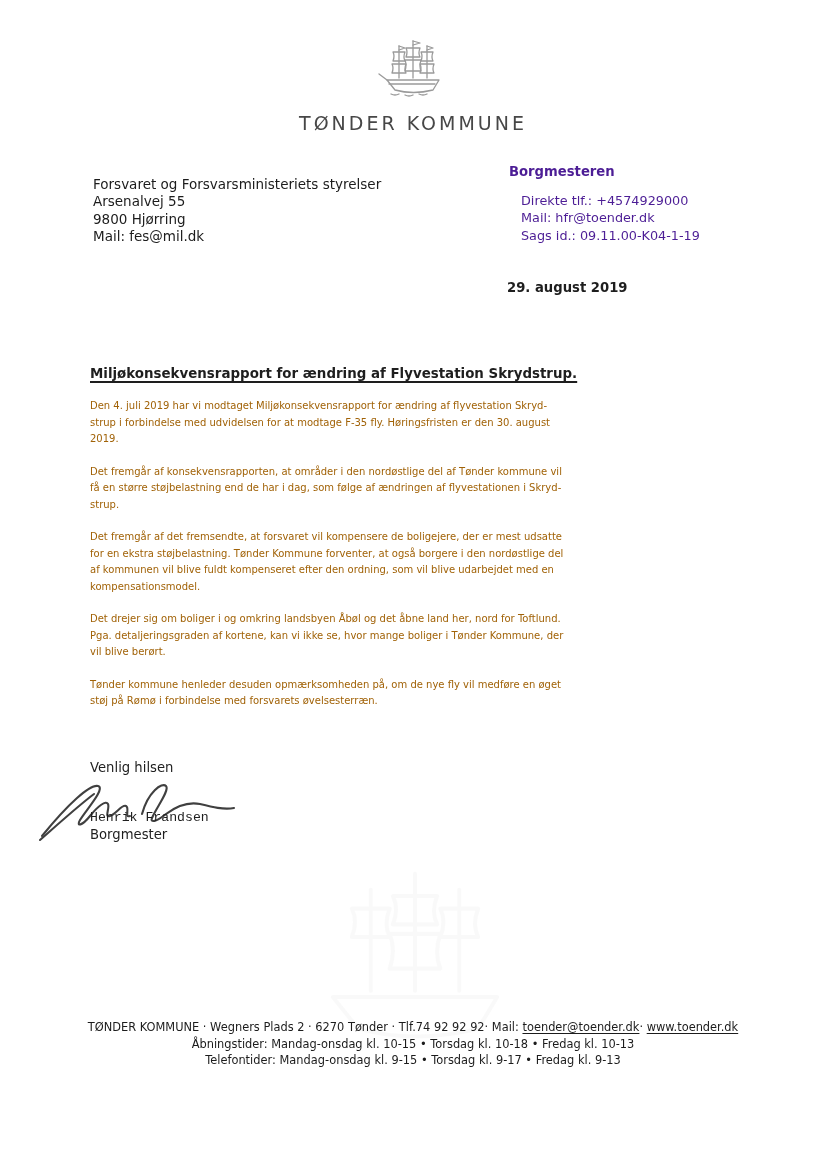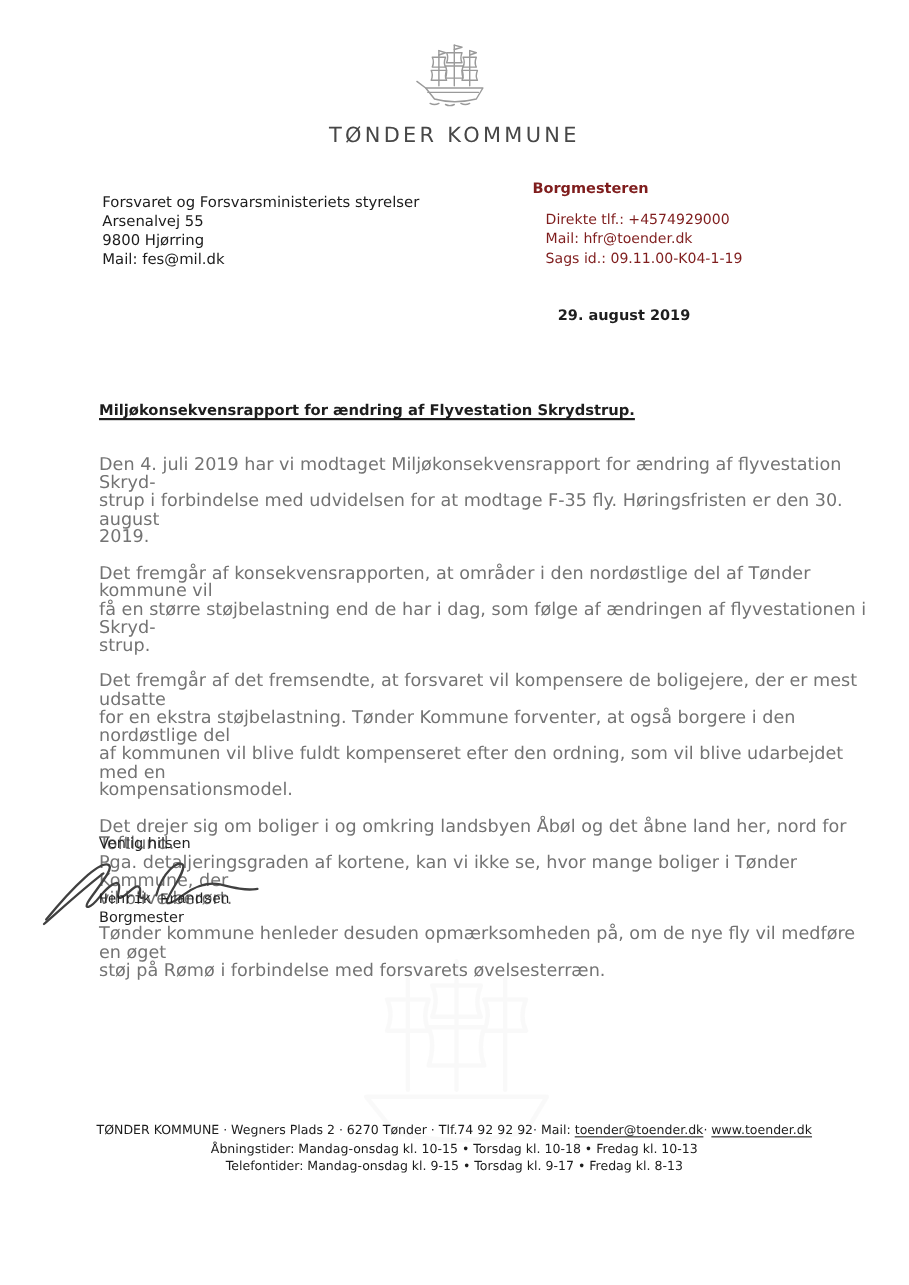--- a/index.html
+++ b/index.html
@@ -31,23 +31,23 @@
   }
   .recipient {
     position: absolute;
     left: 93px; top: 176px;
     font-size: 13.5px;
     line-height: 17.4px;
     color: #1c1c1c;
   }
   .sender {
     position: absolute;
-    left: 484px; top: 164px;
+    left: 509px; top: 164px;
     font-size: 13px;
-    color: #7f1d1d;
+    color: #4c1d95;
   }
   .sender-title {
     font-weight: bold;
     font-size: 13.2px;
     margin-bottom: 13px;
   }
   .sender-contact {
     font-size: 12.8px;
     line-height: 17.4px;
     margin-left: 12px;
@@ -62,25 +62,25 @@
     position: absolute;
     left: 90px; top: 366px;
     font-weight: bold;
     font-size: 13.4px;
     text-decoration: underline;
     text-underline-offset: 3px;
     text-decoration-thickness: 1.5px;
   }
   .body-text {
     position: absolute;
-    left: 90px; top: 414px;
+    left: 90px; top: 398px;
     width: 700px;
-    font-size: 16px;
+    font-size: 10px;
     line-height: 16.5px;
-    color: #737373;
+    color: #a16207;
   }
   .paragraph { margin-bottom: 16px; }
   .closing {
     position: absolute;
     left: 90px; top: 760px;
     font-size: 13.2px;
   }
   .signature-svg {
     position: absolute;
     left: 38px; top: 770px;
@@ -198,16 +198,16 @@
       <path d="M31 12 h14 q-2 5 0 9 h-14 q2 -5 0 -9 Z"></path>
       <path d="M46 16 h12 q-2 5 0 9 h-12 q2 -5 0 -9 Z"></path>
       <path d="M30 24 h16 q-2 6 0 11 h-16 q2 -6 0 -11 Z"></path>
       <path d="M12 44 L64 44 L58 54 Q38 59 20 54 Z"></path>
     </g>
   </svg>
 
   <div class="footer">
     <div><span data-bind="footer.line1_prefix">TØNDER KOMMUNE · Wegners Plads 2 · 6270 Tønder · Tlf.74 92 92 92· Mail: </span><span class="link" data-bind="footer.email">toender@toender.dk</span><span data-bind="footer.separator">· </span><span class="link" data-bind="footer.website">www.toender.dk</span></div>
     <div data-bind="footer.line2">Åbningstider: Mandag-onsdag kl. 10-15 • Torsdag kl. 10-18 • Fredag kl. 10-13</div>
-    <div data-bind="footer.line3">Telefontider: Mandag-onsdag kl. 9-15 • Torsdag kl. 9-17 • Fredag kl. 8-13</div>
+    <div data-bind="footer.line3">Telefontider: Mandag-onsdag kl. 9-15 • Torsdag kl. 9-17 • Fredag kl. 9-13</div>
   </div>
 
 </div>
 
 </body></html>

